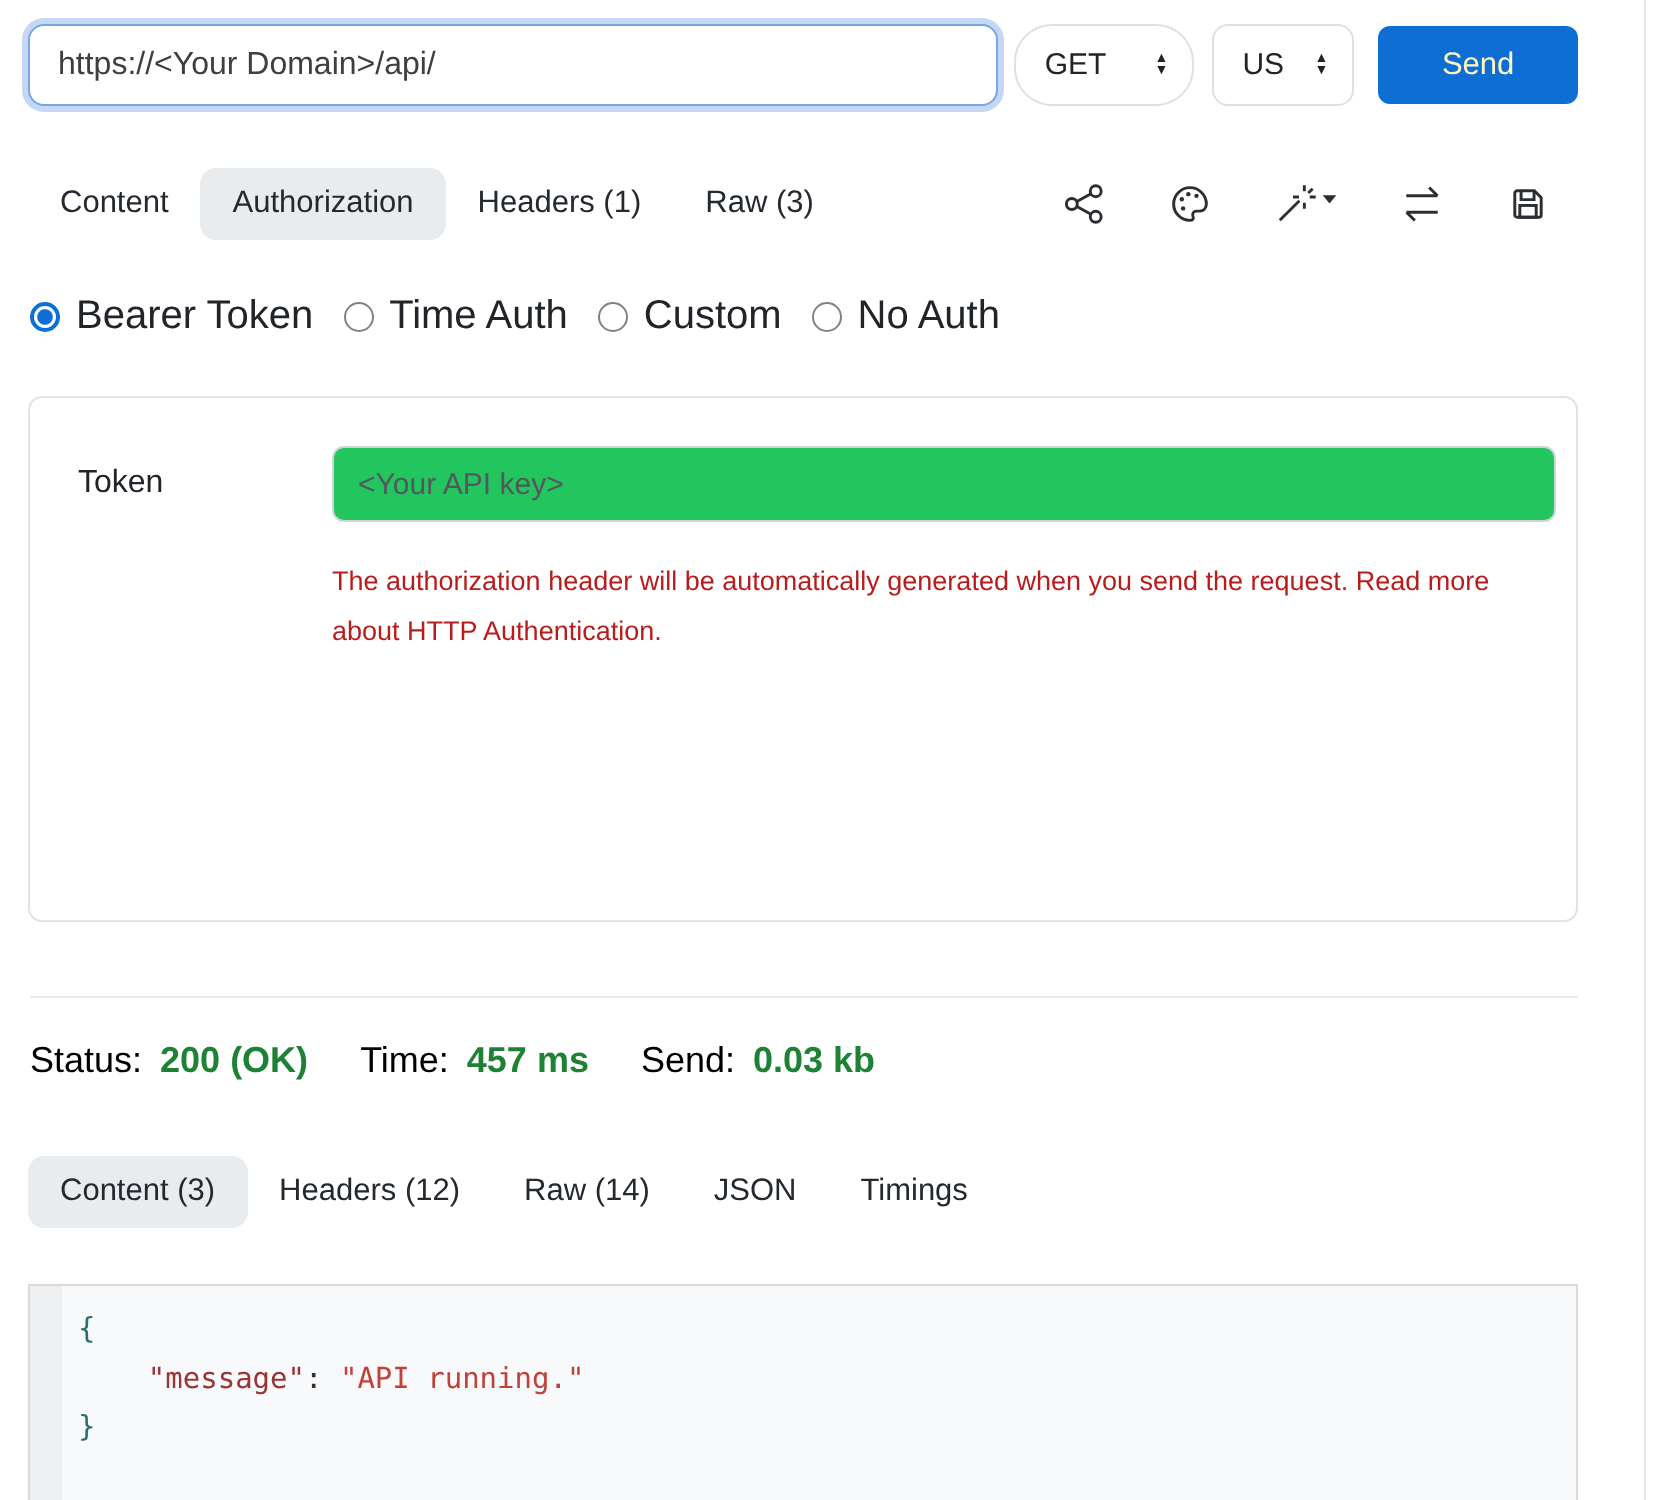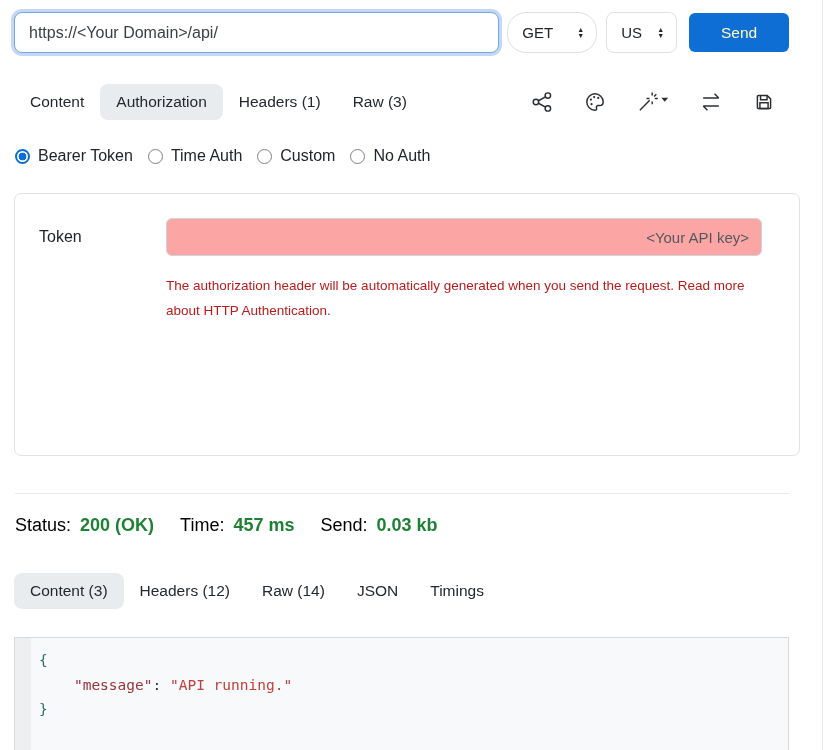--- a/index.html
+++ b/index.html
@@ -55,46 +55,46 @@
     border-radius: 8px; cursor: pointer; white-space: nowrap;
   }
   .tab.active { background: #e9ecef; }
   .toolbar { display: flex; align-items: center; gap: 31px; margin-left: auto; }
   .icon-btn { display: flex; align-items: center; cursor: pointer; }
   .icon-btn svg { display: block; }
 
   
   .radio-row {
     display: flex; align-items: flex-start; gap: 15px;
-    margin: 27px 0 0 15px; font-size: 16px;
+    margin: 27px 0 0 15px; font-size: 20px;
   }
   .radio-option { display: flex; align-items: center; gap: 8px; cursor: pointer; }
   .radio-dot {
     width: 15px; height: 15px; border-radius: 50%;
     border: 1px solid #7e8288; background: #fff; flex: none;
   }
   .radio-dot.checked {
     border: 2px solid #0b6fd6;
     background: radial-gradient(circle, #0b6fd6 0 3.6px, #ffffff 4.2px);
   }
 
   
   .token-panel {
-    margin: 28px 22px 0 14px; height: 263px;
+    margin: 28px 33px 0 14px; height: 263px;
     border: 1px solid #dfe2e6; border-radius: 7px;
-    padding: 24px 37px 0 24px; background: #fff;
+    padding: 24px 10px 0 24px; background: #fff;
   }
   .token-row { display: flex; align-items: center; }
   .token-label { width: 127px; font-size: 16px; color: #212529; flex: none; }
   .token-input {
     flex: 1; height: 38px;
     border: 1px solid #ced4da; border-radius: 6px;
     font-family: "Liberation Sans", sans-serif;
     font-size: 15px; color: #54585e; padding: 0 12px;
-    background: #fca5a5; outline: none; text-align: right;
+    background: #22c55e; outline: none;
   }
   .token-help {
     margin: 17px 0 0 127px; width: 588px;
     font-size: 13.5px; line-height: 25px; color: #b91c1c;
   }
 
   
   .divider { border: none; border-top: 1px solid #e7e9eb; margin: 37px 33px 0 15px; }
 
   

